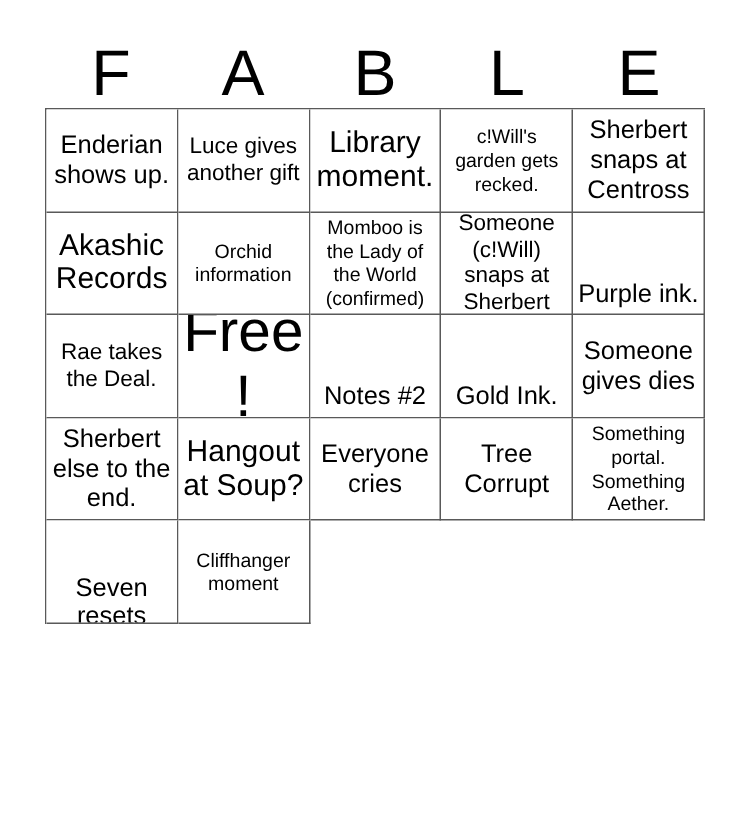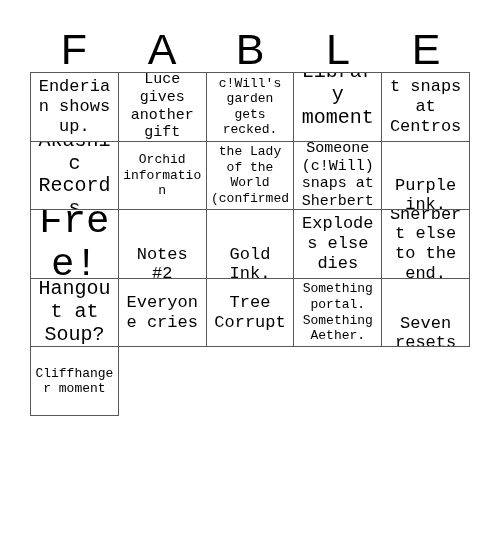--- a/index.html
+++ b/index.html
@@ -46,21 +46,20 @@
     top: 72px;
     width: 440px;
     height: 344px;
     box-sizing: border-box;
     display: grid;
     grid-template-columns: repeat(5, 1fr);
     grid-template-rows: repeat(5, 1fr);
     border-top: 1px solid #595959;
     border-left: 1px solid #595959;
     background: #ffffff;
-    font-family: Liberation Mono, monospace;
   }
   .cell {
     box-sizing: border-box;
     border-right: 1px solid #595959;
     border-bottom: 1px solid #595959;
     display: flex;
     align-items: center;
     justify-content: center;
     text-align: center;
     padding: 2px 3px;
@@ -95,55 +94,58 @@
     <div class="header-letter">E</div>
   </div>
 
   <div id="grid">
       <div class="cell fs-md">
         <span class="cell-text">Enderian shows up.</span>
       </div>
       <div class="cell fs-sm">
         <span class="cell-text">Luce gives another gift</span>
       </div>
+      <div class="cell fs-lg">
+        <span class="cell-text">Library moment.</span>
+      </div>
       <div class="cell fs-xs">
         <span class="cell-text">c!Will's garden gets recked.</span>
-      </div>
-      <div class="cell fs-lg">
-        <span class="cell-text">Library moment.</span>
       </div>
       <div class="cell fs-md">
         <span class="cell-text">Sherbert snaps at Centross</span>
       </div>
       <div class="cell fs-lg">
         <span class="cell-text">Akashic Records</span>
       </div>
       <div class="cell fs-xs">
         <span class="cell-text">Orchid information</span>
       </div>
       <div class="cell fs-xs">
         <span class="cell-text">Momboo is the Lady of the World (confirmed)</span>
       </div>
       <div class="cell fs-sm">
         <span class="cell-text">Someone (c!Will) snaps at Sherbert</span>
       </div>
       <div class="cell fs-xl">
         <span class="cell-text">Purple ink.</span>
       </div>
+      <div class="cell fs-sm">
+        <span class="cell-text">Rae takes the Deal.</span>
+      </div>
       <div class="cell fs-xxl">
         <span class="cell-text">Free!</span>
       </div>
       <div class="cell fs-xl">
         <span class="cell-text">Notes #2</span>
       </div>
       <div class="cell fs-xl">
         <span class="cell-text">Gold Ink.</span>
       </div>
       <div class="cell fs-md">
-        <span class="cell-text">Explodes else dies</span>
+        <span class="cell-text">Someone gives dies</span>
       </div>
       <div class="cell fs-md">
         <span class="cell-text">Sherbert else to the end.</span>
       </div>
       <div class="cell fs-lg">
         <span class="cell-text">Hangout at Soup?</span>
       </div>
       <div class="cell fs-md">
         <span class="cell-text">Everyone cries</span>
       </div>

